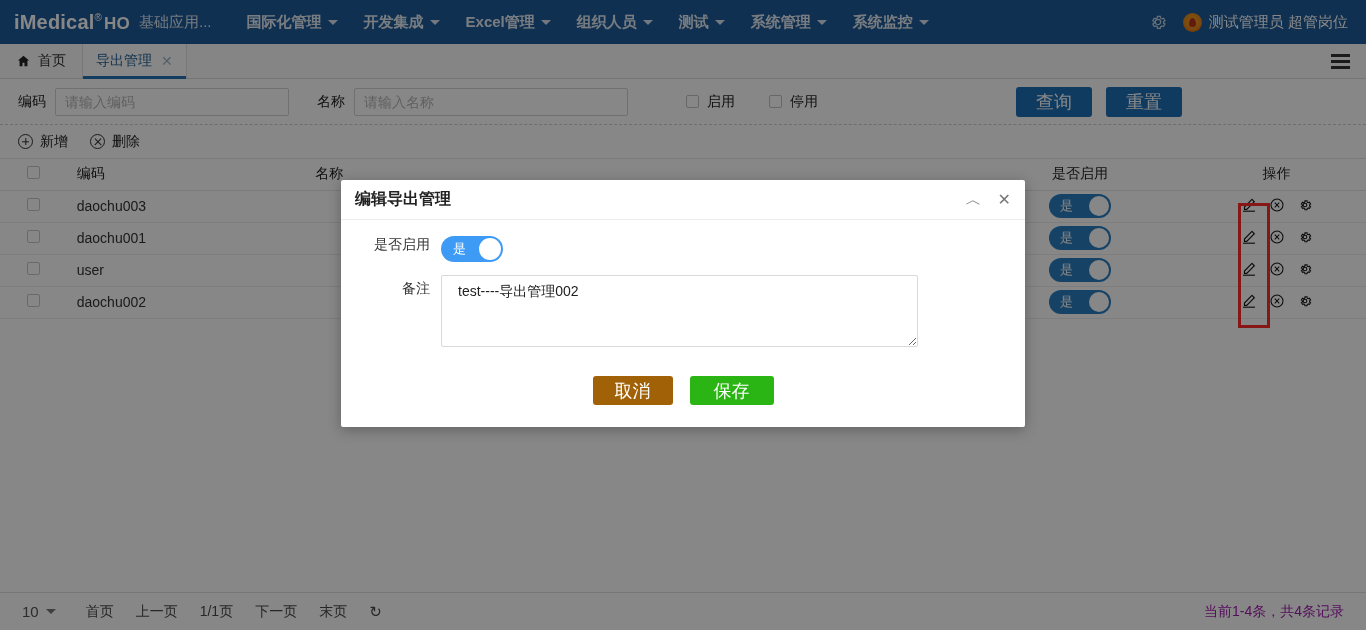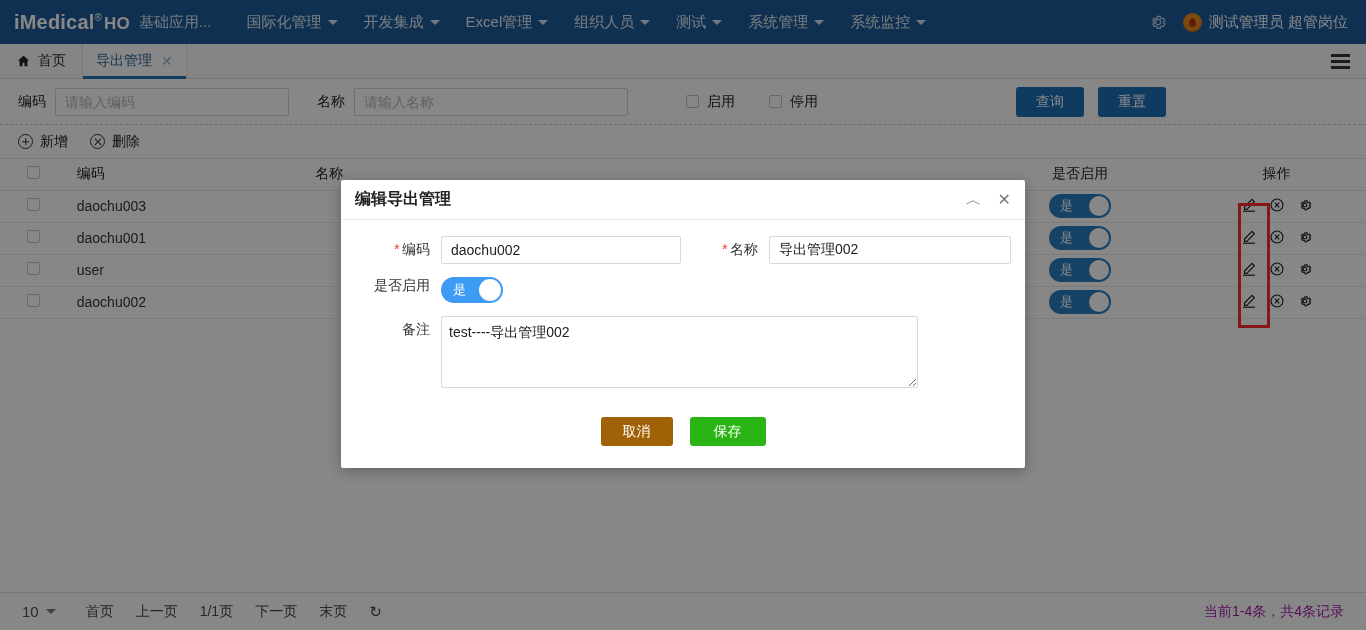--- a/index.html
+++ b/index.html
@@ -19,21 +19,21 @@
   .topbar {
     height: 44px; background: #1f5c99;
     display: flex; align-items: center;
     padding: 0 14px 0 14px; color: #e8eef5;
     position: relative;
   }
   .brand { font-size: 20px; font-weight: bold; color: #fff; letter-spacing: .2px; white-space: nowrap; }
   .brand sup { font-size: 10px; font-weight: normal; vertical-align: super; }
   .brand .ho { font-size: 17px; margin-left: 2px; }
   .brand-sub { font-size: 15px; color: #dbe6f0; margin-left: 9px; white-space: nowrap; }
-  .navmenu { display: flex; align-items: center; margin-left: 22px; gap: 0px; }
+  .navmenu { display: flex; align-items: center; margin-left: 22px; gap: 0px; font-weight: bold; }
   .navitem {
     display: flex; align-items: center; gap: 6px;
     font-size: 15px; color: #e4ecf4; padding: 0 13px; height: 44px; cursor: pointer;
     white-space: nowrap;
   }
   .caret { width: 0; height: 0; border-left: 5px solid transparent; border-right: 5px solid transparent; border-top: 5px solid #d7e3ef; display: inline-block; }
   .topright { margin-left: auto; display: flex; align-items: center; gap: 16px; padding-right: 4px; }
   .gear-top { width: 18px; height: 18px; opacity: .85; cursor: pointer; }
   .userbox { display: flex; align-items: center; gap: 7px; cursor: pointer; }
   .avatar {
@@ -75,21 +75,21 @@
   .f-input {
     height: 28px; border: 1px solid #d4d4d4; border-radius: 2px; background: #fff;
     font-size: 14px; color: #333; padding: 0 9px; outline: none;
   }
   .f-input::placeholder { color: #b6b6b6; }
   .chkwrap { display: flex; align-items: center; gap: 8px; margin-right: 34px; cursor: pointer; }
   .chk { width: 13px; height: 13px; border: 1px solid #c2c2c2; border-radius: 2px; background: #fff; }
   .chk-label { font-size: 14px; color: #222; }
   .btn {
     border: none; border-radius: 3px; cursor: pointer;
-    font-size: 14px; color: #fff; font-family: Liberation Sans, sans-serif;
+    font-size: 18px; color: #fff; font-family: Liberation Sans, sans-serif;
   }
   .btn-primary { background: #1f70b8; height: 30px; padding: 0 20px; }
 
   
   .toolbar {
     height: 34px; display: flex; align-items: center; gap: 22px; padding: 0 18px;
     border-bottom: 1px solid #e6e6e6; background: #fff;
   }
   .tool { display: flex; align-items: center; gap: 7px; font-size: 14px; color: #222; cursor: pointer; }
   .ring { width: 15px; height: 15px; border: 1.4px solid #333; border-radius: 50%; position: relative; }
@@ -172,21 +172,21 @@
     font-size: 14px; color: #222; padding: 0 9px; outline: none; font-family: inherit; background: #fff;
   }
   .switch-on {
     width: 62px; height: 26px; border-radius: 13px; background: #3d9bf5;
     display: inline-flex; align-items: center; position: relative; cursor: pointer;
   }
   .switch-on .txt { font-size: 13px; color: #fff; margin-left: 12px; }
   .switch-on .knob { width: 22px; height: 22px; border-radius: 50%; background: #fff; position: absolute; right: 2px; top: 2px; }
   .dtextarea {
     width: 477px; height: 72px; border: 1px solid #d9d9d9; border-radius: 2px;
-    font-size: 14px; color: #222; padding: 6px 7px; outline: none; resize: both;
+    font-size: 14px; color: #222; padding: 6px 16px; outline: none; resize: both;
     font-family: inherit; line-height: 1.4; background: #fff;
   }
   .mfoot { display: flex; justify-content: center; gap: 17px; padding: 6px 0 22px 0; }
   .btn-cancel { background: #a16207; height: 29px; padding: 0 22px; border-radius: 3px; }
   .btn-save { background: #2bb514; height: 29px; padding: 0 24px; border-radius: 3px; }
 </style>
 </head>
 <body>
 
 <div id="root">
@@ -448,30 +448,20 @@
   <div id="modal">
     <div class="mhead">
       <span class="mtitle">编辑导出管理</span>
       <span class="macts">
         <span>︿</span>
         <span>✕</span>
       </span>
     </div>
     <div class="mbody">
 
-      <div class="frow">
-        <div class="fcell">
-          <span class="flabel"><i class="req">*</i><span>编码</span></span>
-          <input class="dinput" style="width: 240px;" value="daochu002">
-        </div>
-        <div class="fcell" style="margin-left:32px">
-          <span class="flabel" style="width:56px"><i class="req">*</i><span>名称</span></span>
-          <input class="dinput" style="width: 242px;" value="导出管理002">
-        </div>
-      </div>
 
       <div class="frow">
         <span class="flabel">是否启用</span>
         <span class="switch-on">
           <span class="txt">是</span>
           <span class="knob"></span>
         </span>
       </div>
 
       <div class="frow">

